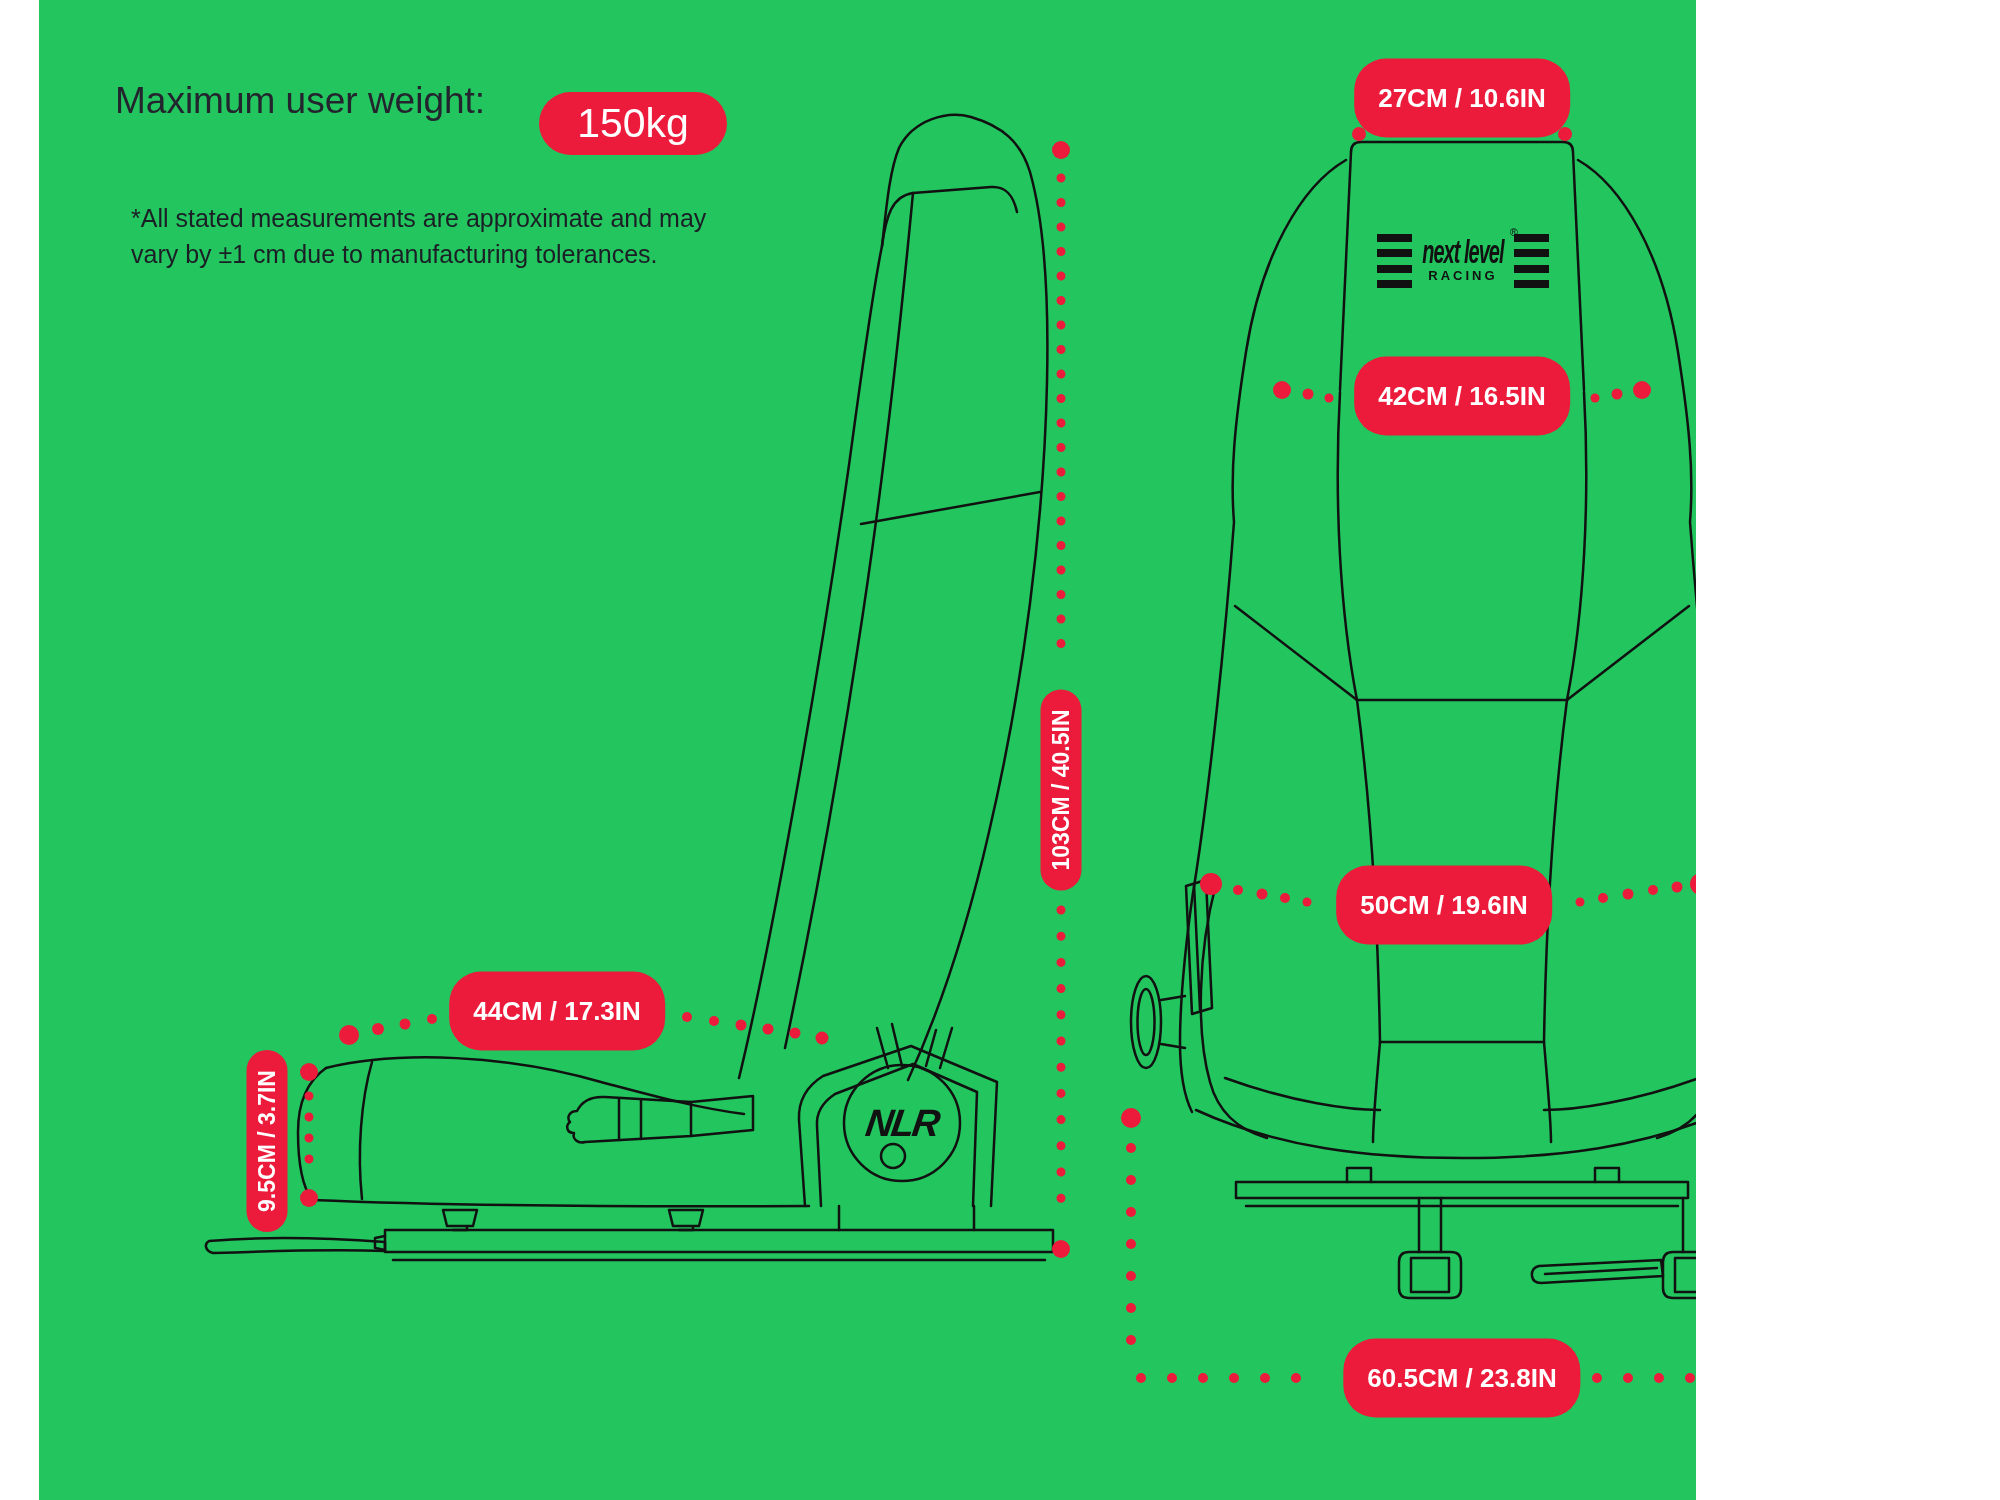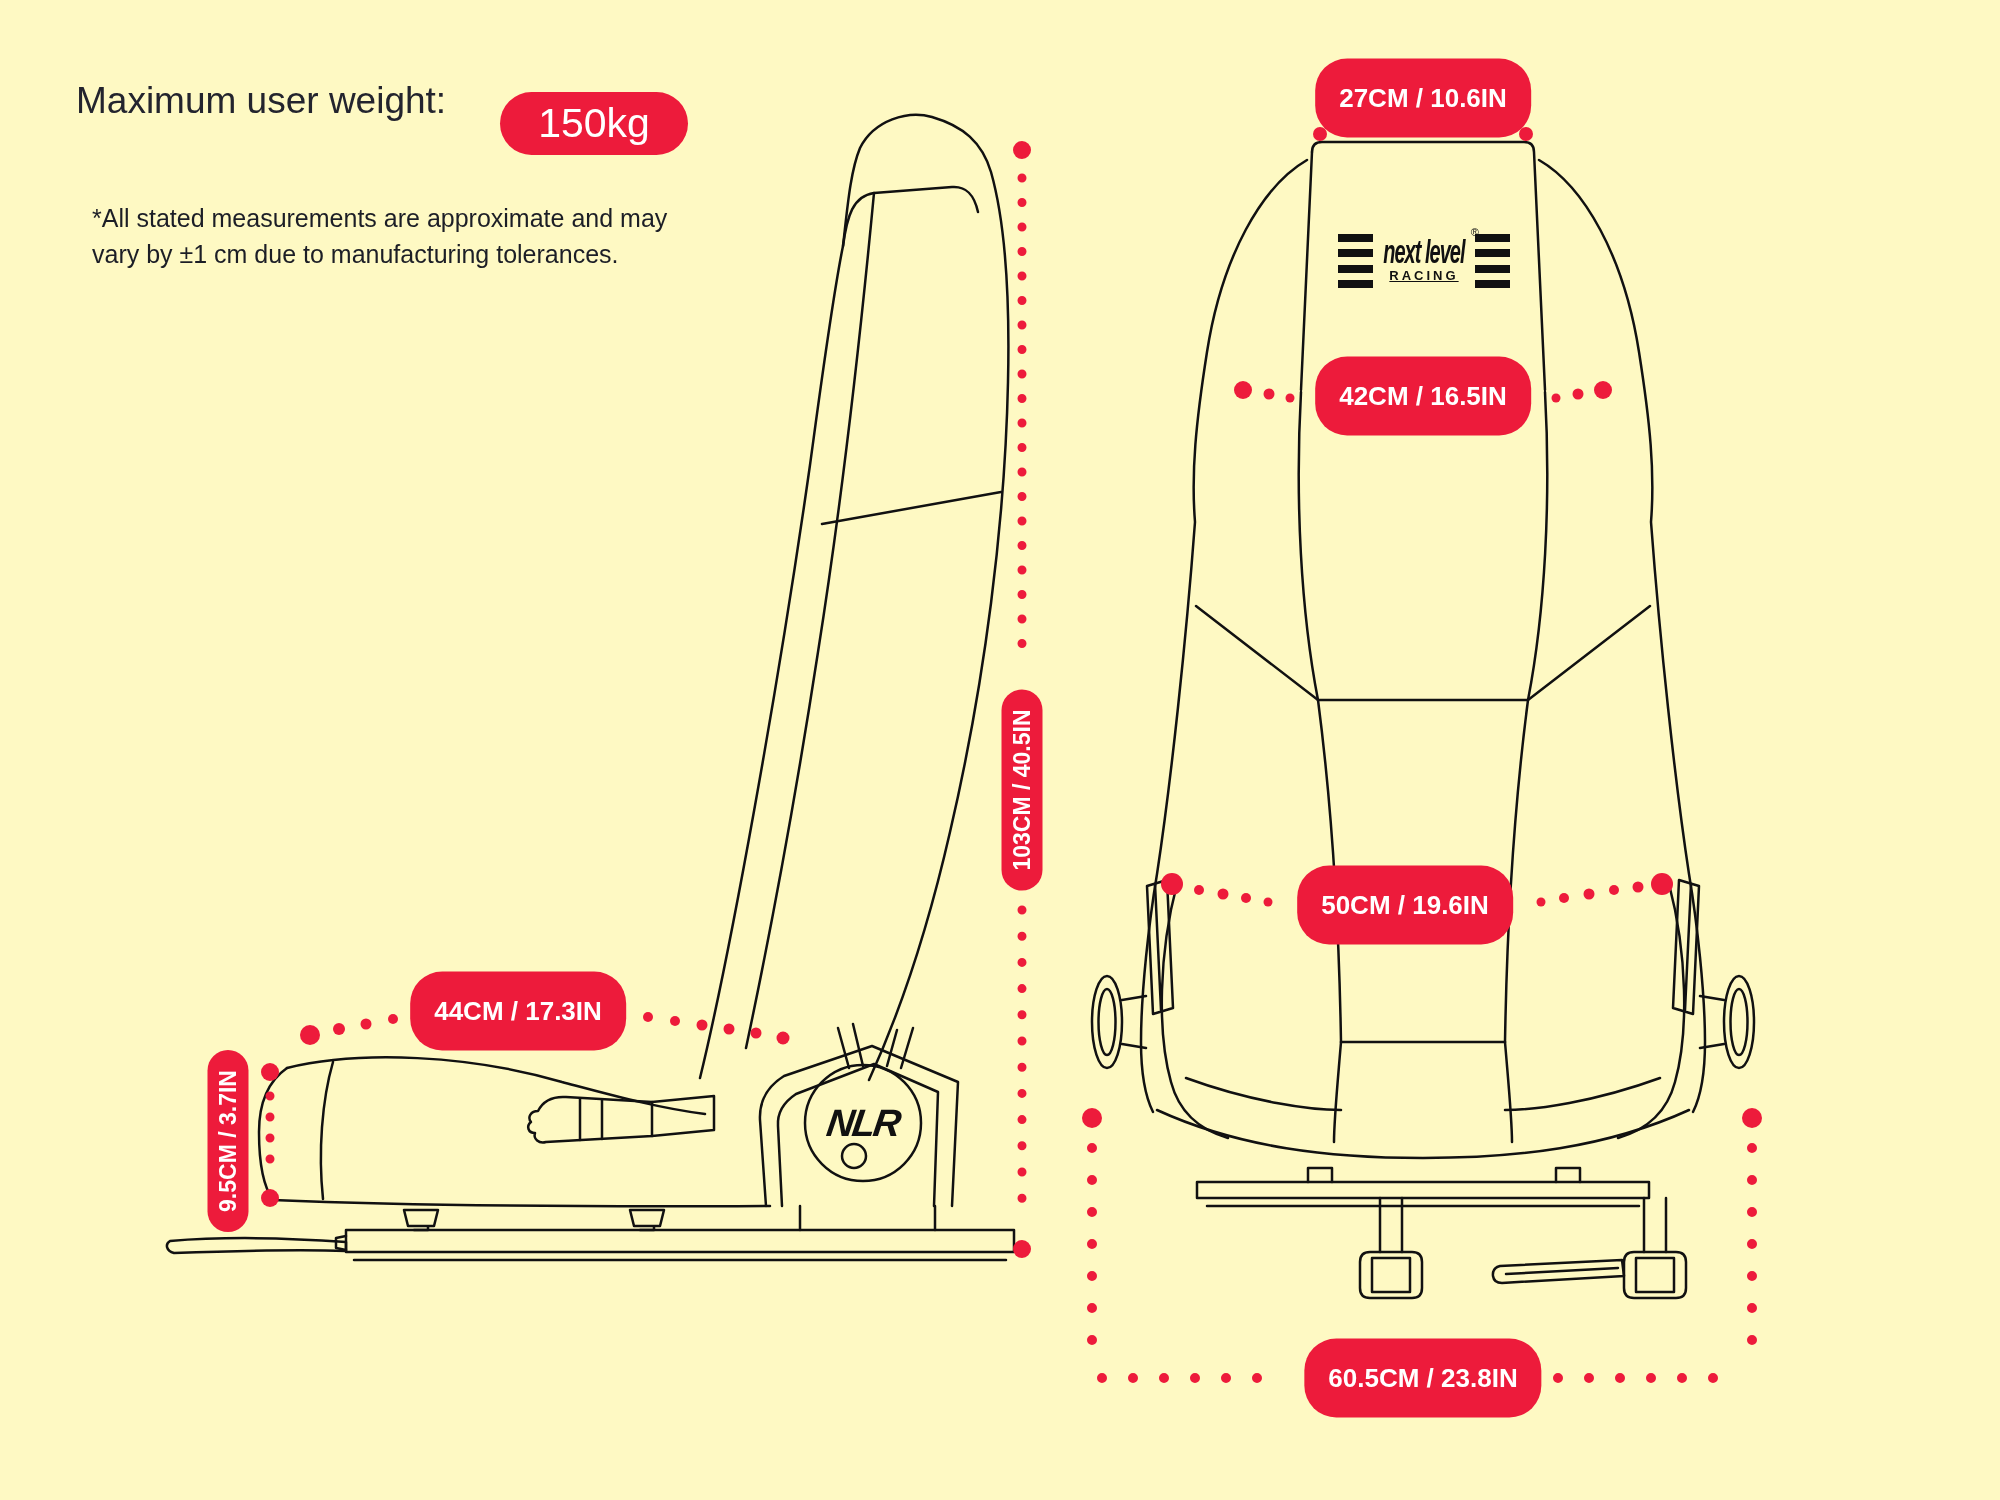--- a/index.html
+++ b/index.html
@@ -1,17 +1,17 @@
 <!DOCTYPE html>
 <html><head>
 <meta charset="utf-8">
 <style>
   html,body{margin:0;padding:0;background:#fff;}
-  .canvas{position:relative;width:2000px;height:1500px;background:#fef9c3;overflow:hidden;
-          font-family:"Liberation Sans",sans-serif;}
+  .canvas{position:relative;width:1657px;height:1500px;background:#22c55e;overflow:hidden;
+          font-family:"Liberation Sans",sans-serif;margin-left:39px;}
   .canvas svg{position:absolute;left:0;top:0;}
   .lineart path,.lineart rect,.lineart ellipse,.lineart circle,.lineart line{
           fill:none;stroke:#111;stroke-width:2.5;stroke-linejoin:round;stroke-linecap:round;}
   .reddots line{stroke:#ED1B3B;stroke-linecap:round;}
   .reddots circle{fill:#ED1B3B;stroke:none;}
 
   .max-label{position:absolute;left:76px;top:80px;font-size:37px;font-weight:500;
              color:#23242E;letter-spacing:0px;}
   .weight-pill{position:absolute;left:500px;top:92px;width:188px;height:63px;border-radius:34px;
              background:#ED1B3B;color:#fff;font-size:41px;font-weight:normal;
@@ -24,21 +24,21 @@
   .pill.vert{font-size:23px;height:41px;padding:0 20px;
         transform:translate(-50%,-50%) rotate(-90deg);}
 
   .nlr-logo{position:absolute;left:1338px;top:234px;width:172px;height:54px;
         display:flex;align-items:stretch;gap:8px;}
   .nlr-logo .bars{display:flex;flex-direction:column;justify-content:space-between;width:42px;}
   .nlr-logo .bars i{display:block;height:8px;background:#111;}
   .nlr-logo .mid{position:relative;flex:1;display:flex;flex-direction:column;align-items:center;}
   .nlr-script{font-style:italic;font-weight:bold;font-size:21px;letter-spacing:-1px;
         transform:scaleY(1.55) scaleX(0.95);transform-origin:center top;color:#111;white-space:nowrap;}
-  .nlr-racing{margin-top:10px;font-size:13px;font-weight:bold;letter-spacing:3px;color:#111;text-decoration:underline;}
+  .nlr-racing{margin-top:10px;font-size:13px;font-weight:bold;letter-spacing:3px;color:#111;}
   .nlr-reg{position:absolute;right:-12px;top:-8px;font-size:11px;font-style:normal;color:#111;}
 
   .knob-text{position:absolute;left:863px;top:1123px;transform:translate(-50%,-50%) skewX(-8deg);
         font-size:38px;font-weight:bold;font-style:italic;letter-spacing:-2px;color:#111;}
 </style>
 </head>
 <body>
 
 <div class="canvas">
 

